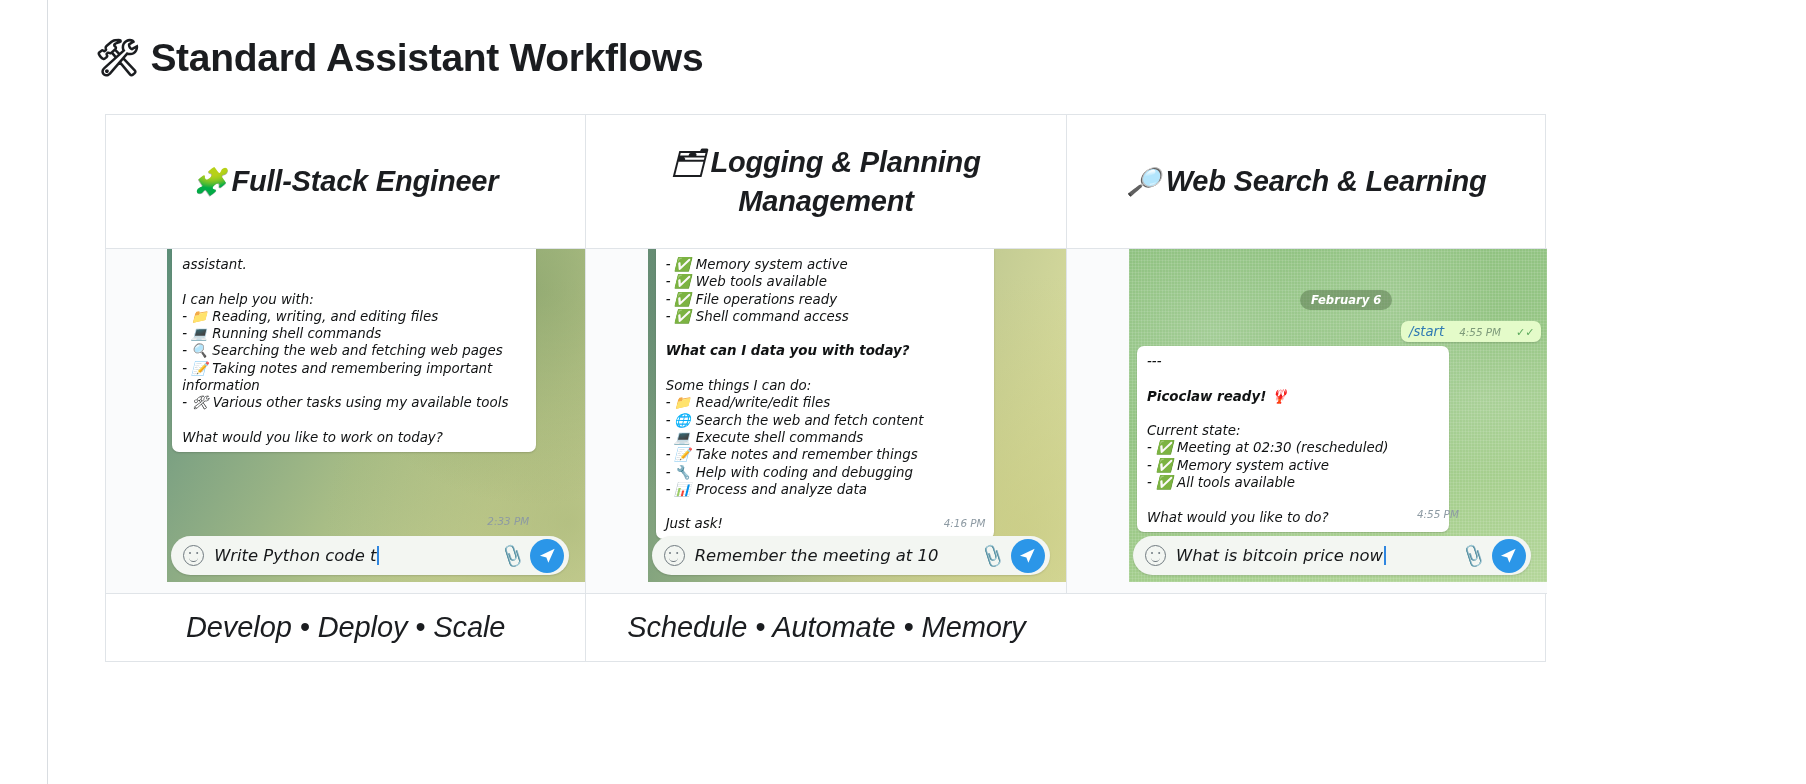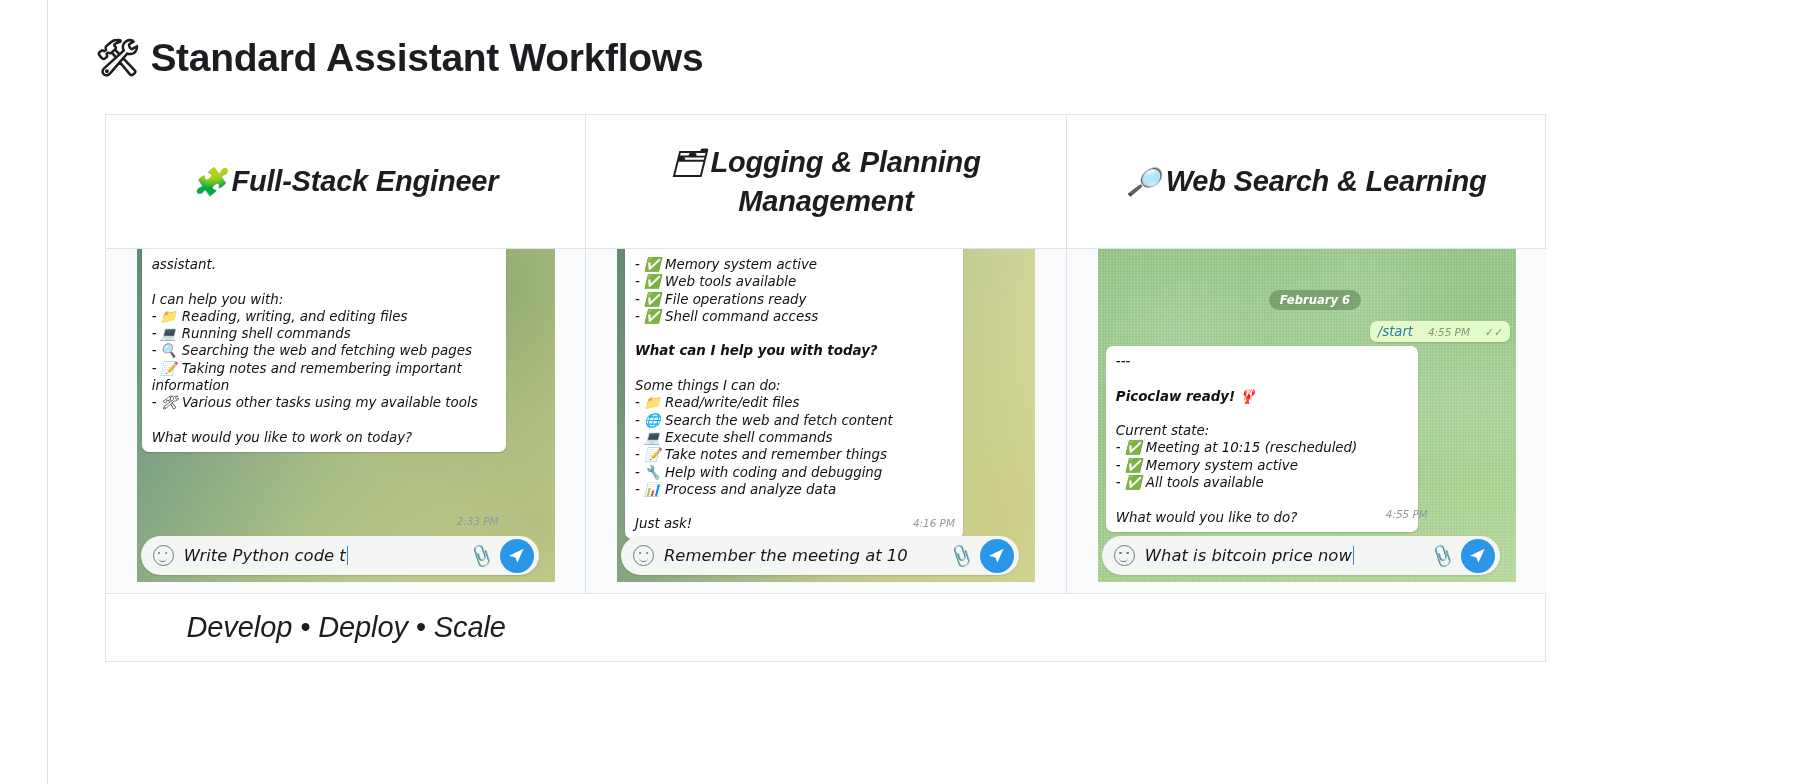--- a/index.html
+++ b/index.html
@@ -73,21 +73,21 @@
     letter-spacing: -0.2px;
   }
   .col-head .h-emoji { font-size: 27px; margin-right: 5px; }
 
   
   .srow .wf-cell {
     height: 345px;
     border-bottom: 1px solid #e0e4e8;
     display: flex;
     align-items: flex-start;
-    justify-content: center;
+    justify-content: flex-end;
     background: #fafbfc;
     overflow: hidden;
     padding-top: 0px;
   }
 
   
   .frow .wf-cell {
     height: 67px;
     display: flex;
     align-items: center;
@@ -339,21 +339,21 @@
         <div class="wf-cell">
           <div class="shot">
             <div class="shot-bg bg-b"></div>
 
             <div class="bubble b2 clipped-top">
               <div class="line">- ✅ Memory system active</div>
               <div class="line">- ✅ Web tools available</div>
               <div class="line">- ✅ File operations ready</div>
               <div class="line">- ✅ Shell command access</div>
               <div class="blank"></div>
-              <div class="line bold">What can I help you with today?</div>
+              <div class="line bold">What can I data you with today?</div>
               <div class="blank"></div>
               <div class="line">Some things I can do:</div>
               <div class="line">- 📁 Read/write/edit files</div>
               <div class="line">- 🌐 Search the web and fetch content</div>
               <div class="line">- 💻 Execute shell commands</div>
               <div class="line">- 📝 Take notes and remember things</div>
               <div class="line">- 🔧 Help with coding and debugging</div>
               <div class="line">- 📊 Process and analyze data</div>
               <div class="blank"></div>
               <div class="line">Just ask!</div>
@@ -387,21 +387,21 @@
               <span class="otime">4:55 PM</span>
               <span class="ticks">✓✓</span>
             </div>
 
             <div class="bubble b3">
               <div class="line">---</div>
               <div class="blank"></div>
               <div class="line bold">Picoclaw ready! 🦞</div>
               <div class="blank"></div>
               <div class="line">Current state:</div>
-              <div class="line">- ✅ Meeting at 10:15 (rescheduled)</div>
+              <div class="line">- ✅ Meeting at 02:30 (rescheduled)</div>
               <div class="line">- ✅ Memory system active</div>
               <div class="line">- ✅ All tools available</div>
               <div class="blank"></div>
               <div class="line">What would you like to do?</div>
             </div>
 
             <div class="msg-time" style="left:288px; top:259px;">4:55 PM</div>
 
             <div class="composer">
               <span class="smiley"></span>
@@ -417,17 +417,20 @@
               </span>
             </div>
           </div>
         </div>
       </div>
 
       <div class="wf-row frow">
         <div class="wf-cell">
           <div class="col-foot">Develop • Deploy • Scale</div>
         </div>
+        <div class="wf-cell">
+          <div class="col-foot">Schedule • Automate • Memory</div>
+        </div>
       </div>
 
     </div>
   </div>
 </div>
 
 </body></html>

